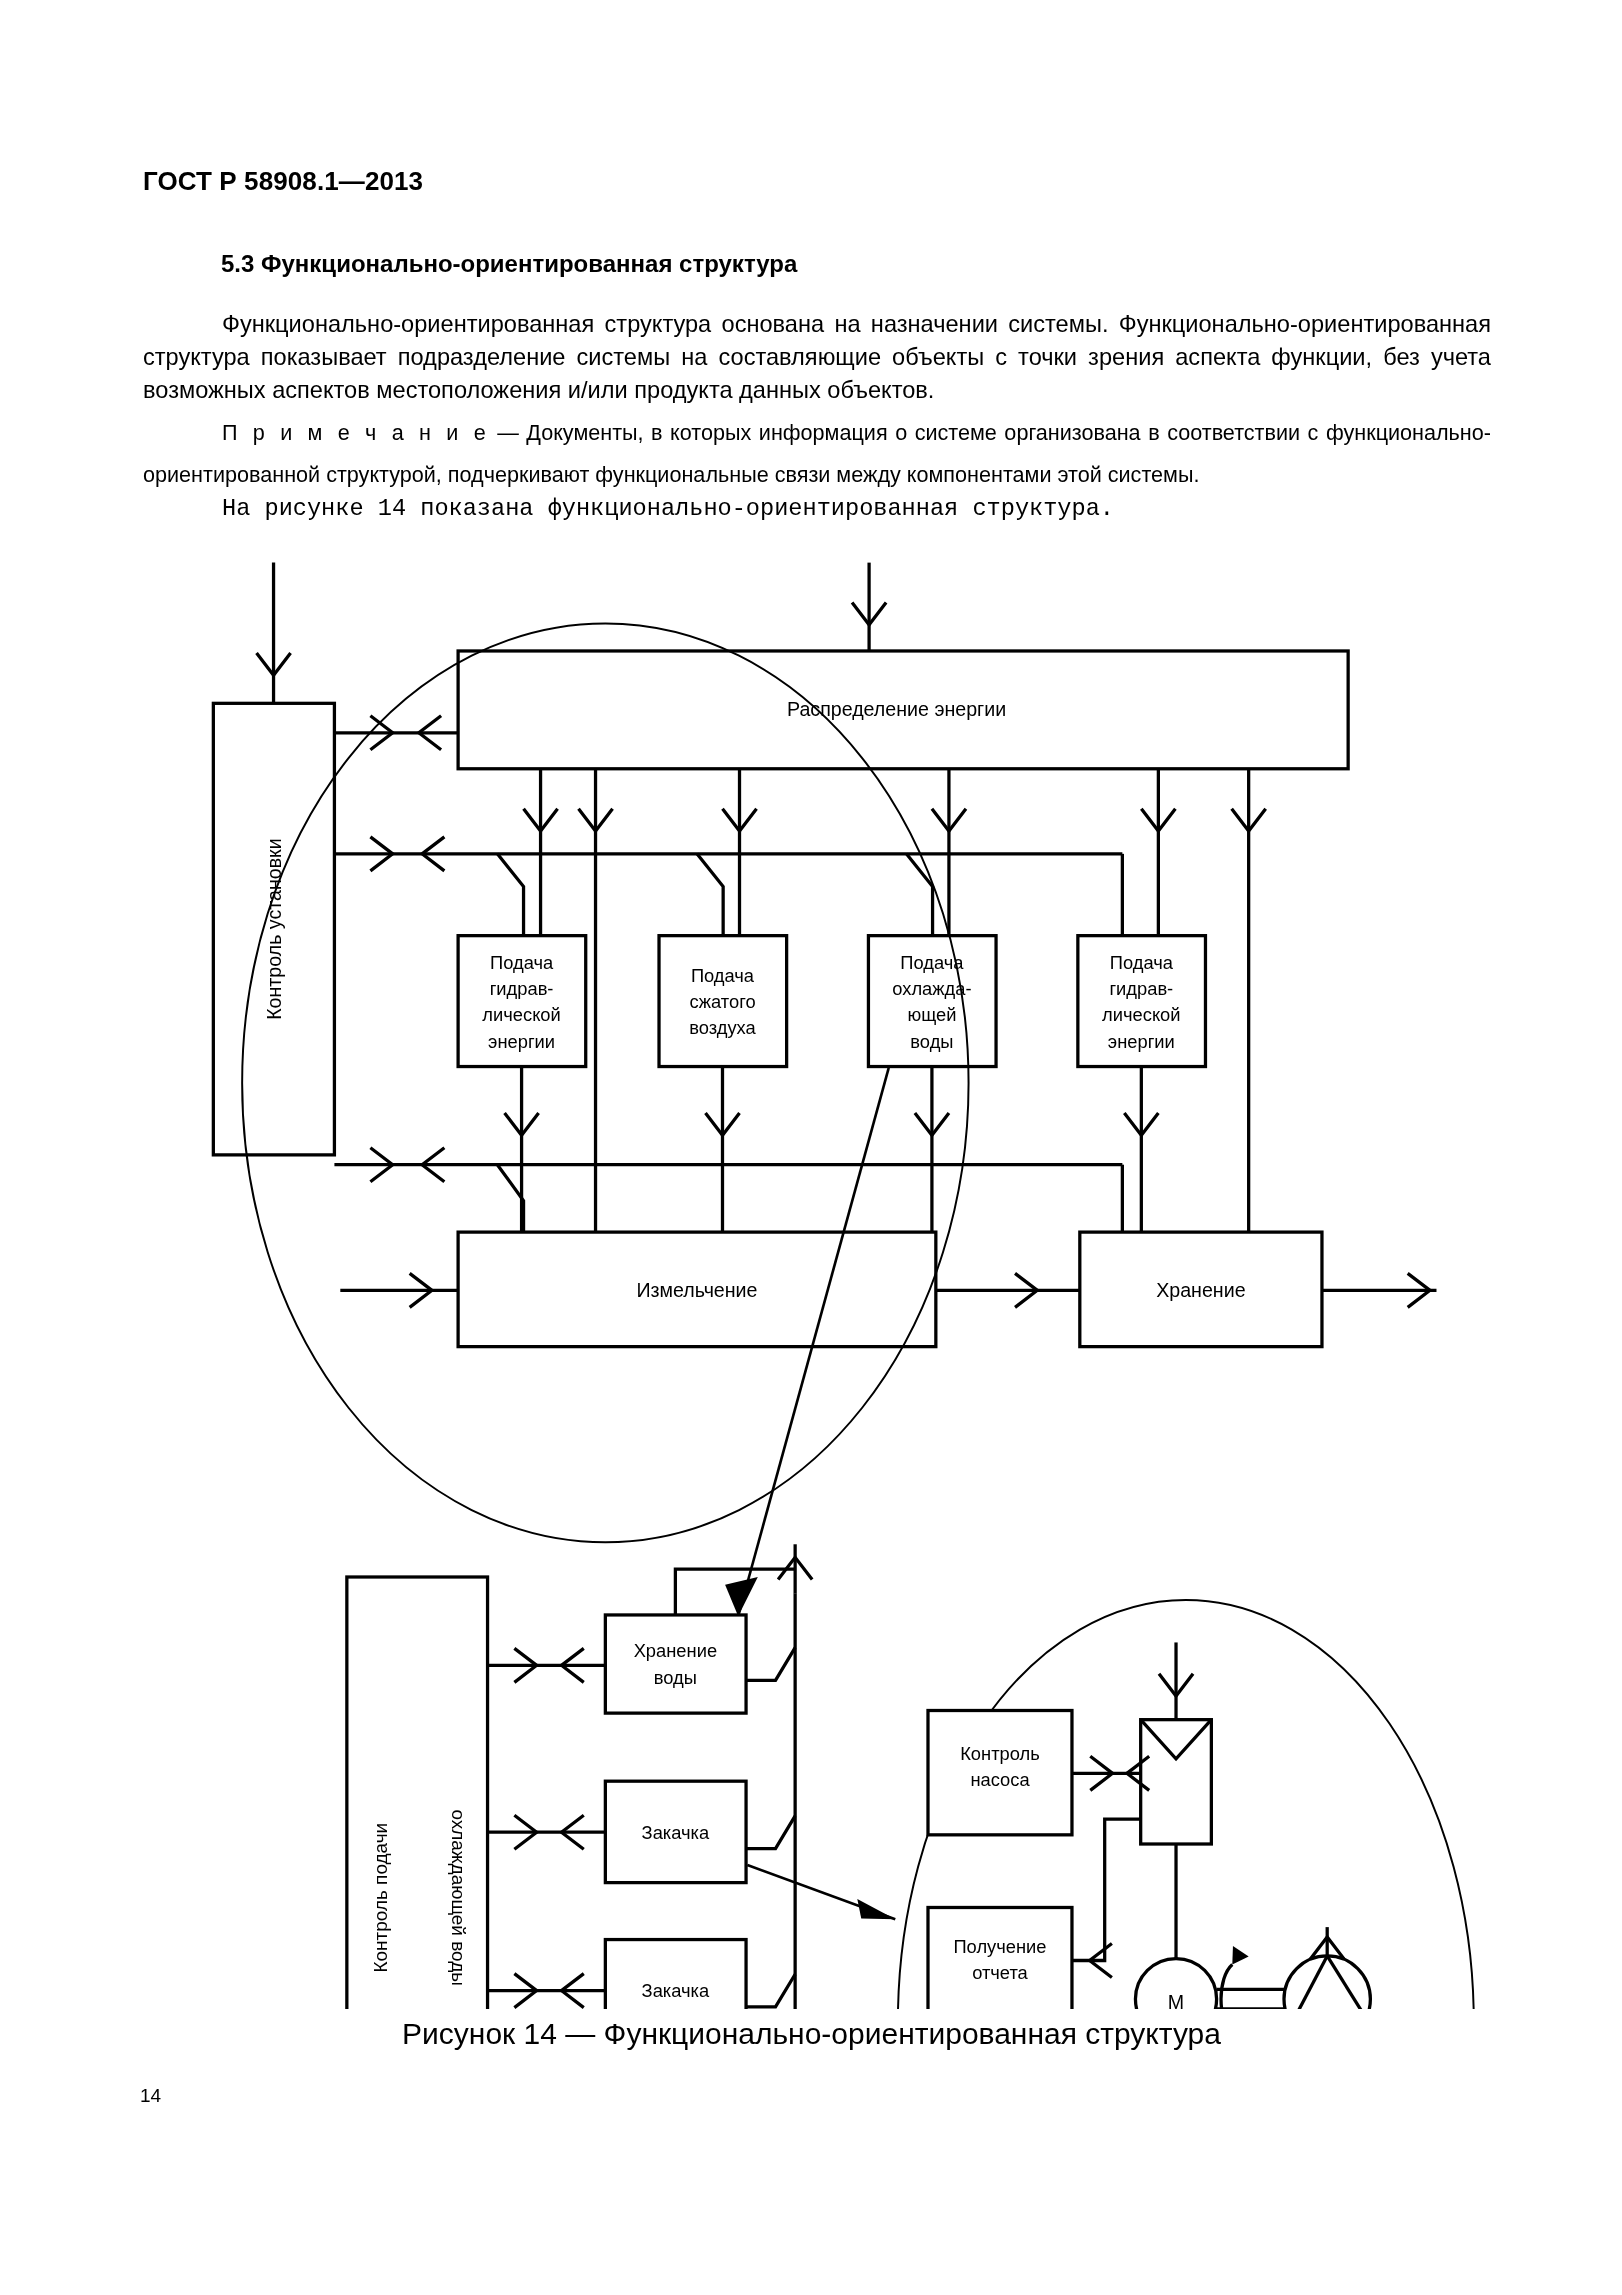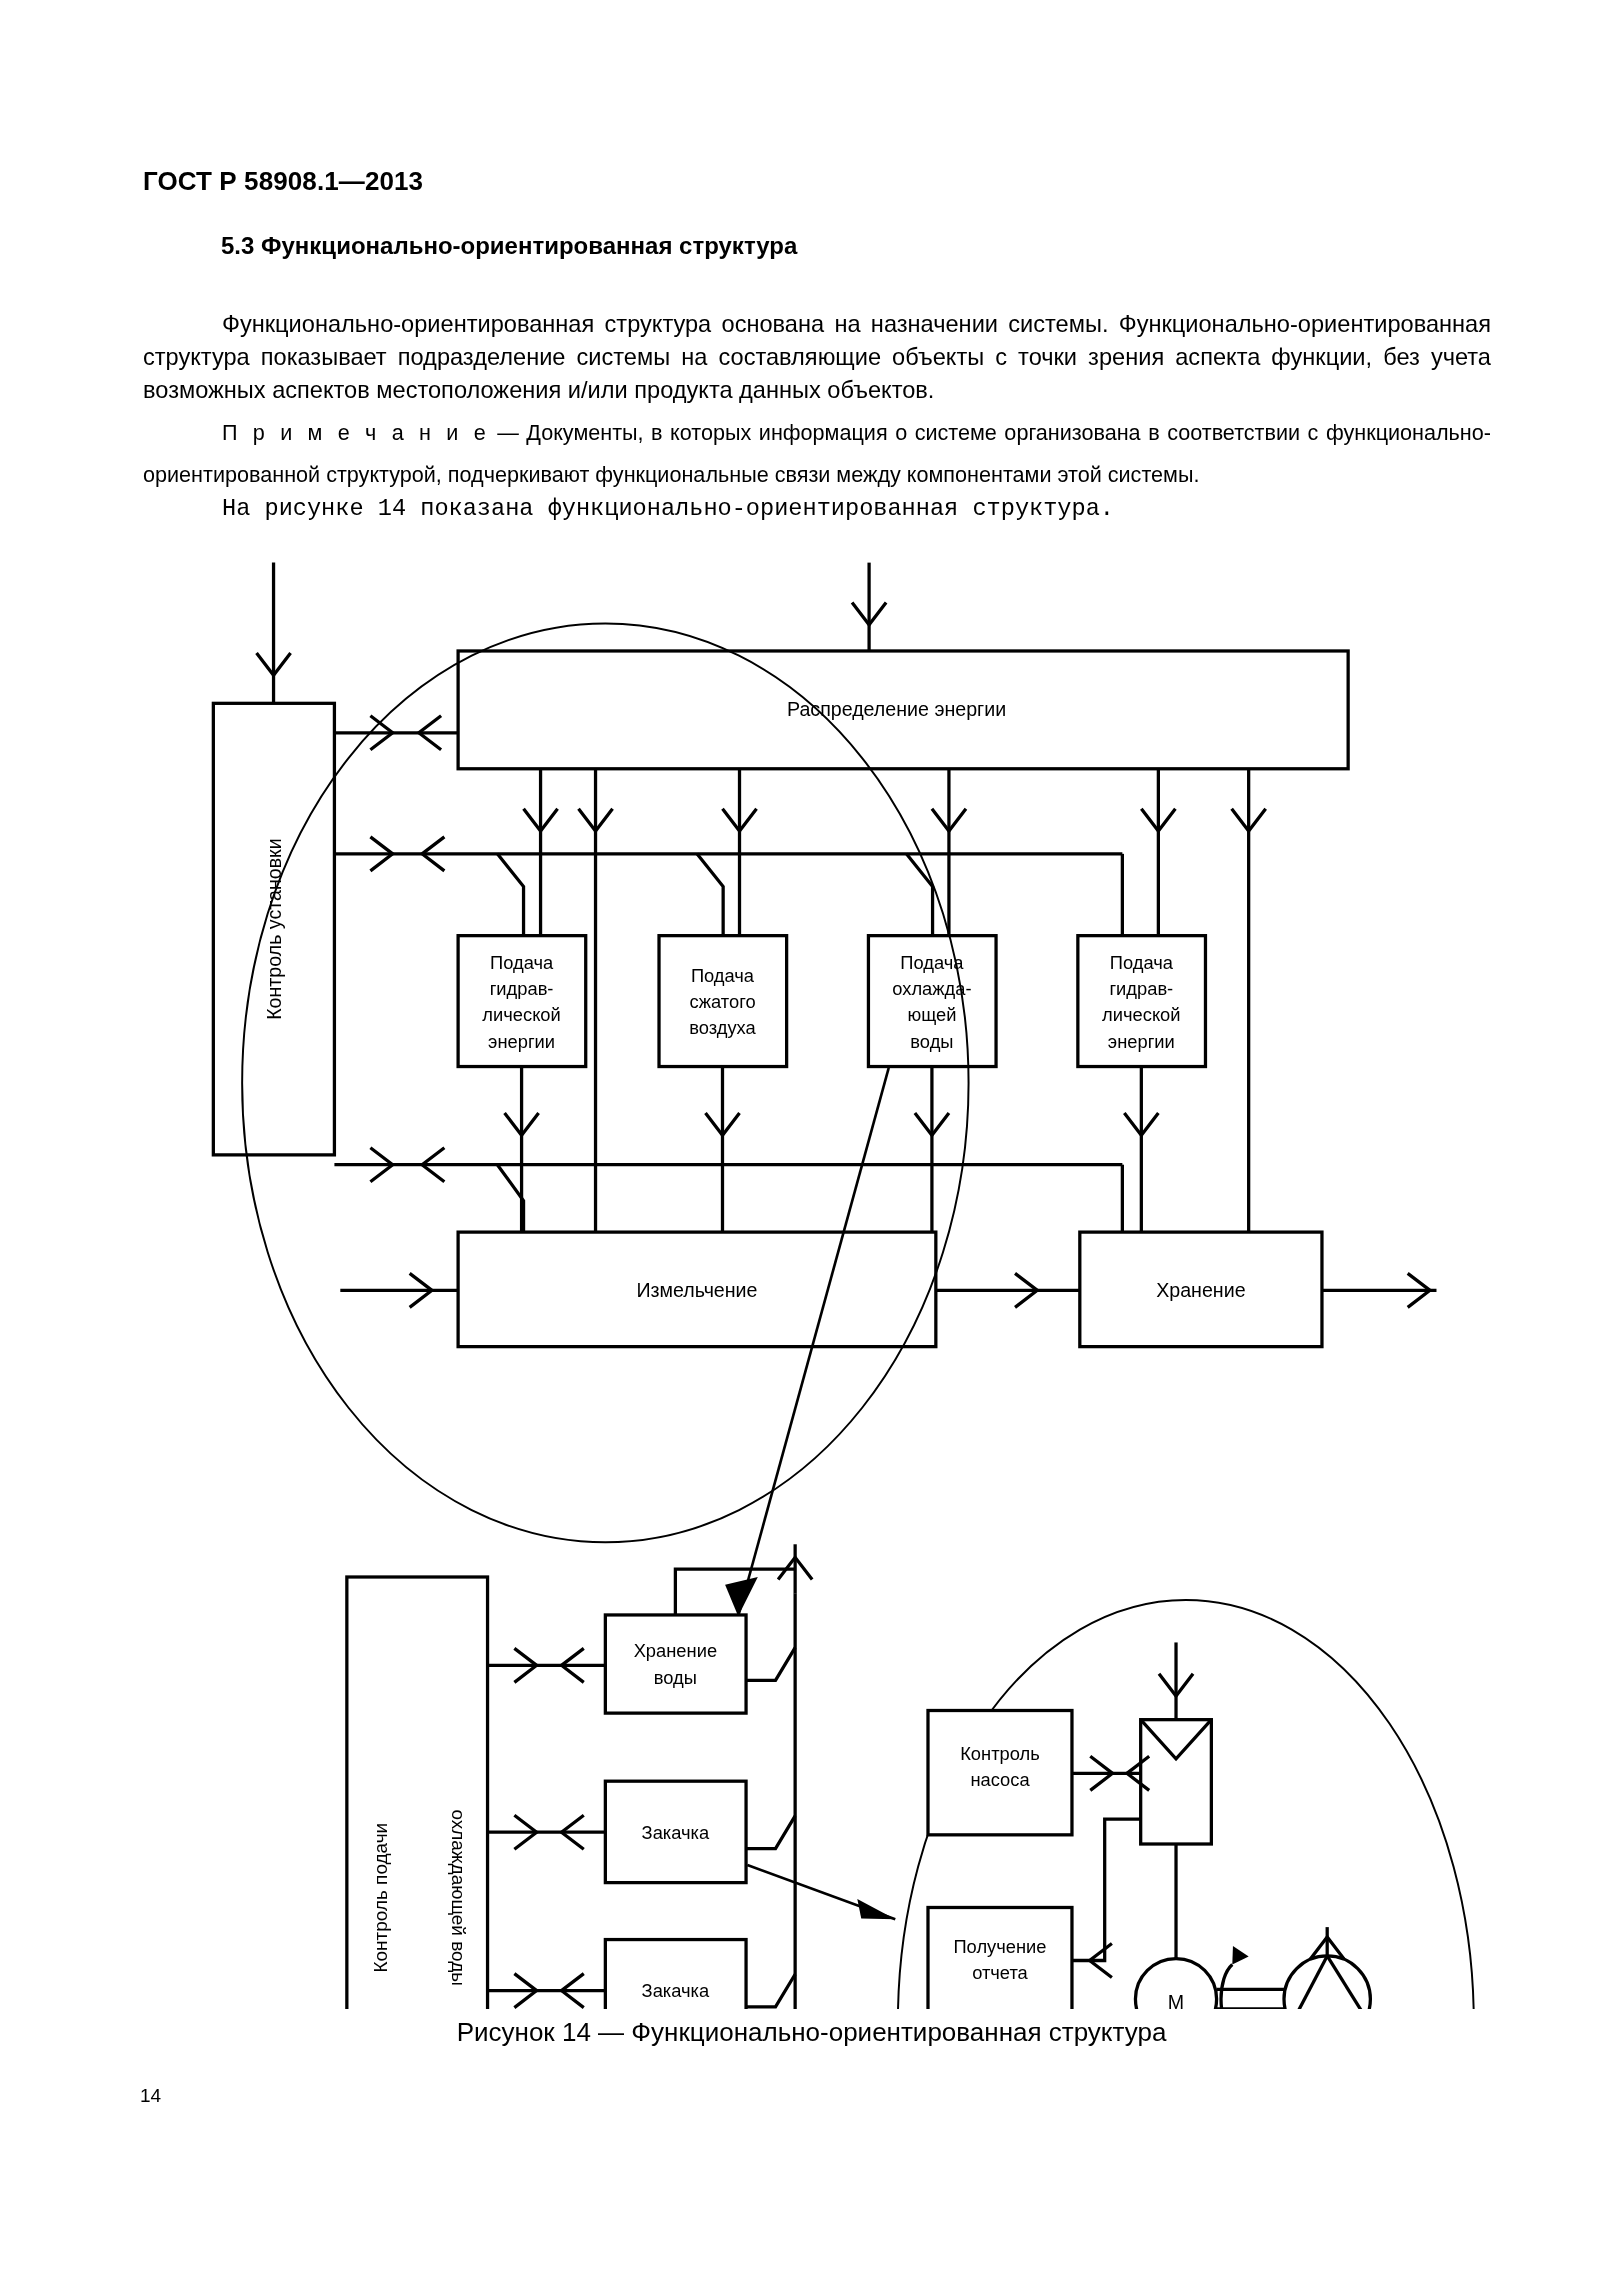--- a/index.html
+++ b/index.html
@@ -10,37 +10,37 @@
     -webkit-font-smoothing:antialiased;
   }
   .page { position:absolute; inset:0; }
 
   
   .hdr {
     position:absolute; left:143px; top:166px;
     font-size:26px; font-weight:bold; letter-spacing:0.1px; white-space:nowrap;
   }
   .sec-title {
-    position:absolute; left:221px; top:232px;
+    position:absolute; left:221px; top:250px;
     font-size:24px; font-weight:bold; white-space:nowrap;
   }
   .para {
     position:absolute; font-size:23.6px; line-height:33px;
     text-align:justify; text-justify:inter-word;
   }
   .p1 { left:143px; top:296px; width:1348px; text-indent:79px;margin-top:12px; }
   .note {
     position:absolute; left:143px; top:412px; width:1348px;
     font-size:21.6px; line-height:42px; text-align:justify; text-indent:79px;
   }
   .note .lbl { letter-spacing:3.9px; }
   .p2 { left:143px; top:492px; width:1348px; text-indent:79px;font-family:Liberation Mono, monospace; }
   .caption {
     position:absolute; left:0; top:2017px; width:1623px;
-    text-align:center; font-size:26px;
+    text-align:center; font-size:30px;
   }
   .pageno { position:absolute; left:140px; top:2085px; font-size:19px; }
 
   
   #figure { position:absolute; left:0; top:556px; width:1623px; height:1453px; }
   #figure svg { display:block; }
 
   .bx { fill:#fff; stroke:#000; stroke-width:5; }
   .ln { stroke:#000; stroke-width:5; fill:none; }
   .ell { fill:none; stroke:#000; stroke-width:3; }

